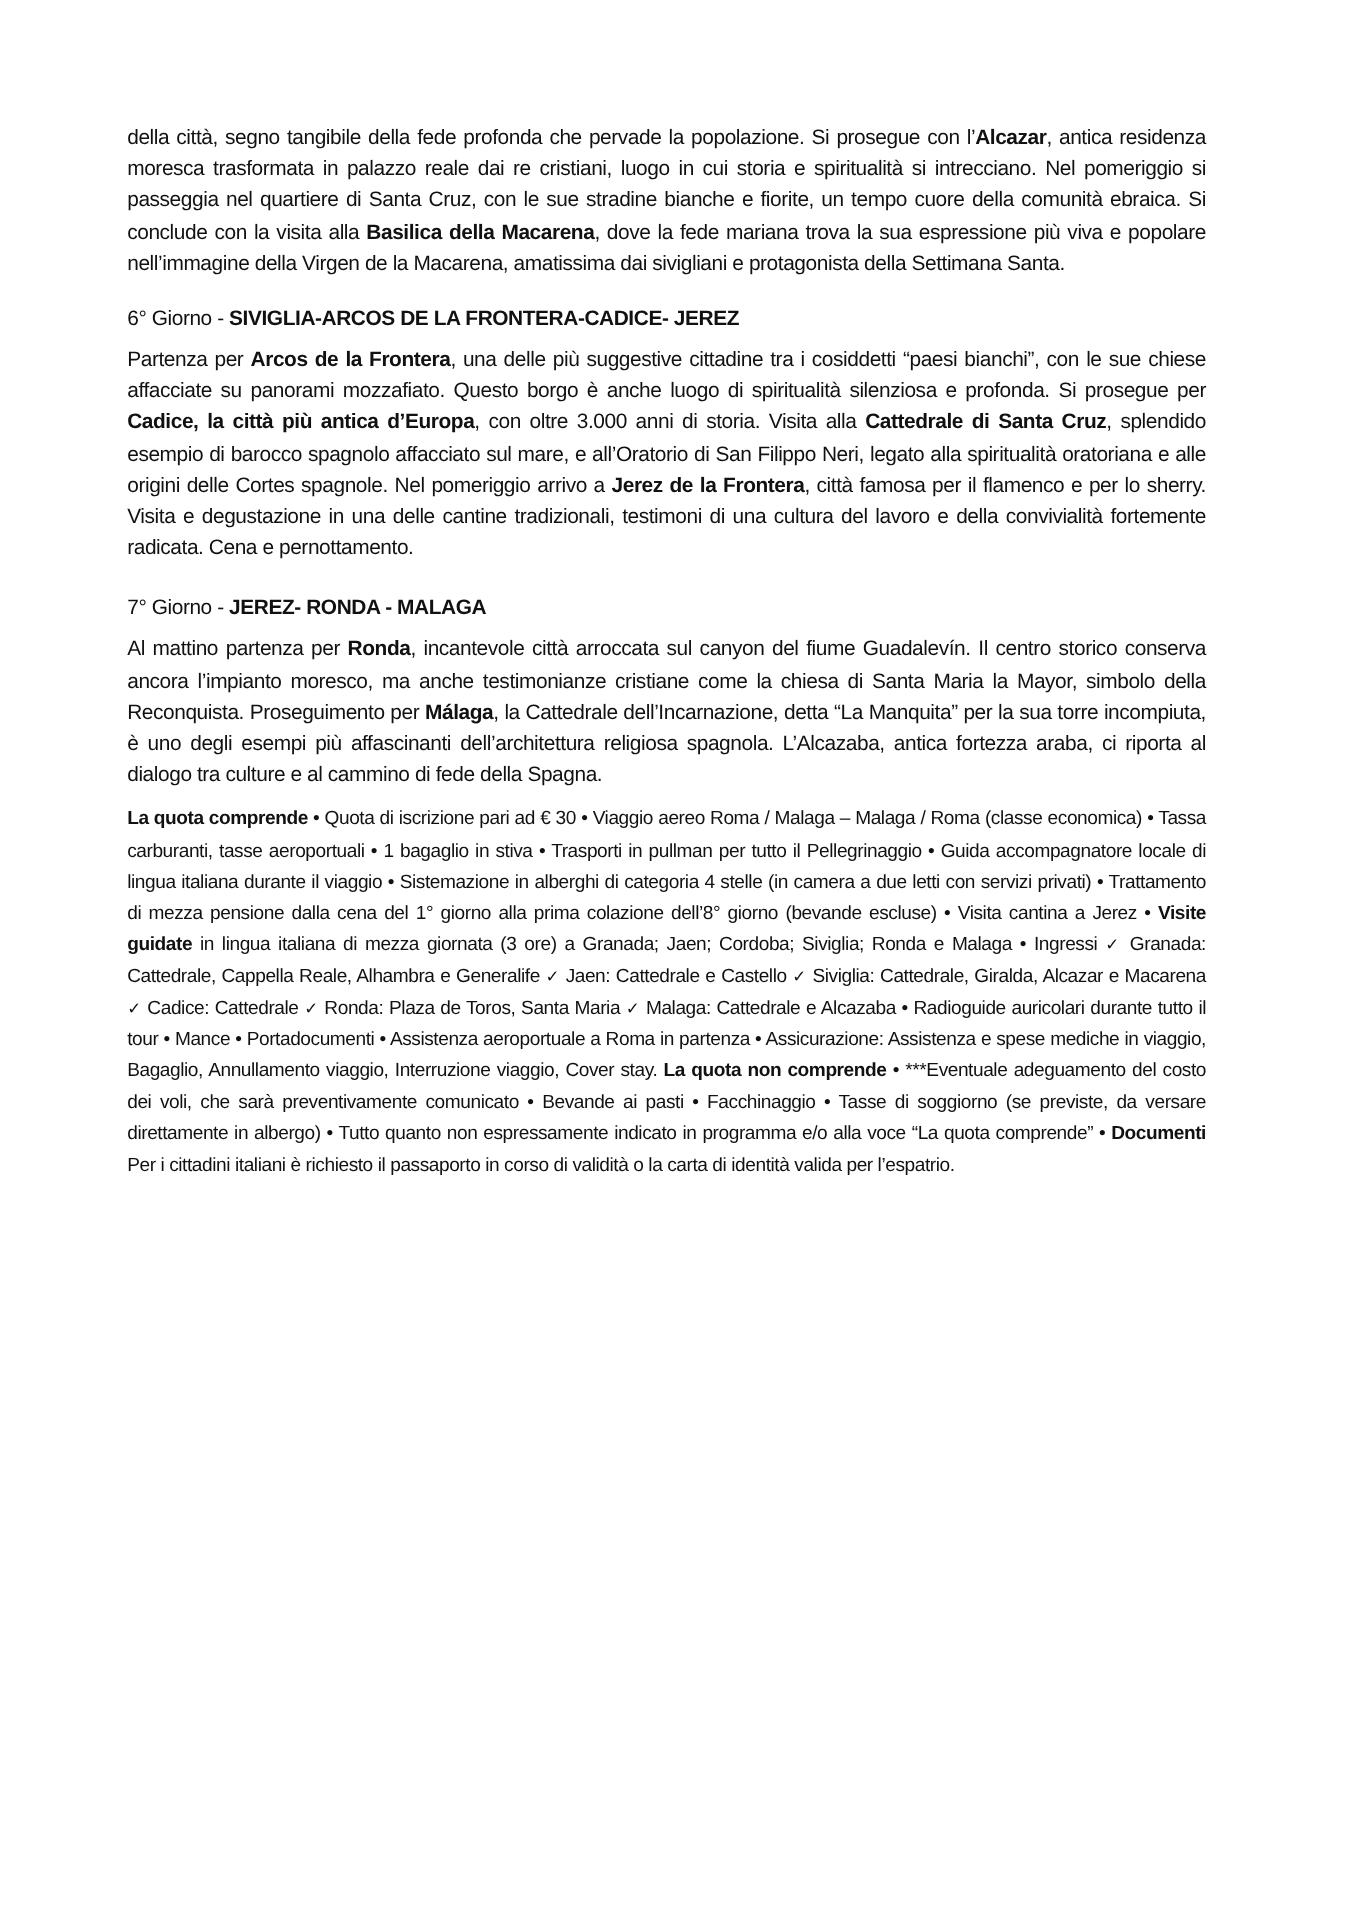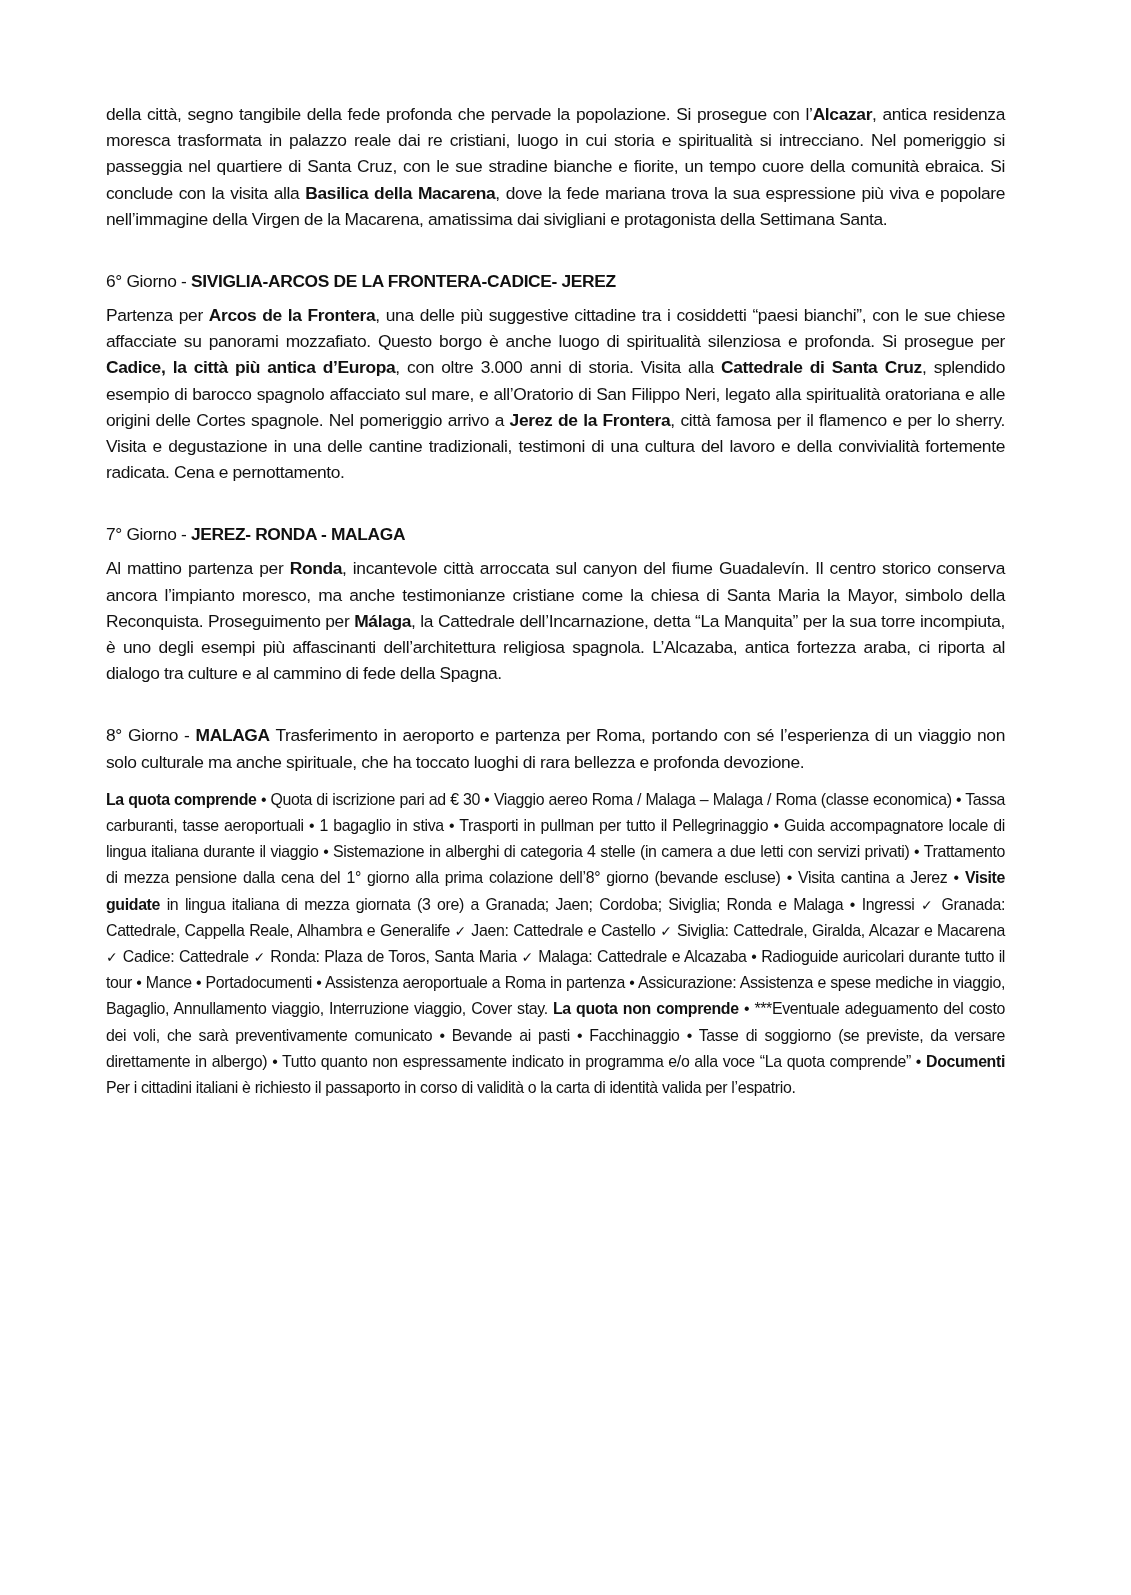--- a/index.html
+++ b/index.html
@@ -22,26 +22,25 @@
     }
     .check { font-family: "DejaVu Sans", sans-serif; font-size: 14px; }
   </style>
 </head>
 <body>
 
 <div class="page">
 
   <p class="body-text last-left"><span>della città, segno tangibile della fede profonda che pervade la popolazione. Si prosegue con l’</span><b>Alcazar</b><span>, antica residenza moresca trasformata in palazzo reale dai re cristiani, luogo in cui storia e spiritualità si intrecciano. Nel pomeriggio si passeggia nel quartiere di Santa Cruz, con le sue stradine bianche e fiorite, un tempo cuore della comunità ebraica. Si conclude con la visita alla </span><b>Basilica della Macarena</b><span>, dove la fede mariana trova la sua espressione più viva e popolare nell’immagine della Virgen de la Macarena, amatissima dai sivigliani e protagonista della Settimana Santa.</span></p>
 
-  <p class="heading" style="margin-top:36px;"><span>6° Giorno - </span><b>SIVIGLIA-ARCOS DE LA FRONTERA-CADICE- JEREZ</b></p>
+  <p class="heading" style="margin-top:20px;"><span>6° Giorno - </span><b>SIVIGLIA-ARCOS DE LA FRONTERA-CADICE- JEREZ</b></p>
 
   <p class="body-text last-left" style="margin-top:8px;"><span>Partenza per </span><b>Arcos de la Frontera</b><span>, una delle più suggestive cittadine tra i cosiddetti “paesi bianchi”, con le sue chiese affacciate su panorami mozzafiato. Questo borgo è anche luogo di spiritualità silenziosa e profonda. Si prosegue per </span><b>Cadice, la città più antica d’Europa</b><span>, con oltre 3.000 anni di storia. Visita alla </span><b>Cattedrale di Santa Cruz</b><span>, splendido esempio di barocco spagnolo affacciato sul mare, e all’Oratorio di San Filippo Neri, legato alla spiritualità oratoriana e alle origini delle Cortes spagnole. Nel pomeriggio arrivo a </span><b>Jerez de la Frontera</b><span>, città famosa per il flamenco e per lo sherry. Visita e degustazione in una delle cantine tradizionali, testimoni di una cultura del lavoro e della convivialità fortemente radicata. Cena e pernottamento.</span></p>
 
-  <p class="heading" style="margin-top:36px;"><span>7° Giorno - </span><b>JEREZ- RONDA - MALAGA</b></p>
+  <p class="heading" style="margin-top:24px;"><span>7° Giorno - </span><b>JEREZ- RONDA - MALAGA</b></p>
 
   <p class="body-text last-left" style="margin-top:8px;"><span>Al mattino partenza per </span><b>Ronda</b><span>, incantevole città arroccata sul canyon del fiume Guadalevín. Il centro storico conserva ancora l’impianto moresco, ma anche testimonianze cristiane come la chiesa di Santa Maria la Mayor, simbolo della Reconquista. Proseguimento per </span><b>Málaga</b><span>, la Cattedrale dell’Incarnazione, detta “La Manquita” per la sua torre incompiuta, è uno degli esempi più affascinanti dell’architettura religiosa spagnola. L’Alcazaba, antica fortezza araba, ci riporta al dialogo tra culture e al cammino di fede della Spagna.</span></p>
 
-  <p class="body-text last-left" style="margin-top:36px;"><span>8° Giorno - </span><b>MALAGA</b><span> Trasferimento in aeroporto e partenza per Roma, portando con sé l’esperienza di un viaggio non solo culturale ma anche spirituale, che ha toccato luoghi di rara bellezza e profonda devozione.</span></p>
 
 
   <p class="small last-left" style="margin-top:12px; text-align-last:left;"><b>La quota comprende</b><span> • Quota di iscrizione pari ad € 30 • Viaggio aereo Roma / Malaga – Malaga / Roma (classe economica) • Tassa carburanti, tasse aeroportuali • 1 bagaglio in stiva • Trasporti in pullman per tutto il Pellegrinaggio • Guida accompagnatore locale di lingua italiana durante il viaggio • Sistemazione in alberghi di categoria 4 stelle (in camera a due letti con servizi privati) • Trattamento di mezza pensione dalla cena del 1° giorno alla prima colazione dell’8° giorno (bevande escluse) • Visita cantina a Jerez • </span><b>Visite guidate</b><span> in lingua italiana di mezza giornata (3 ore) a Granada; Jaen; Cordoba; Siviglia; Ronda e Malaga • Ingressi </span><span class="check">✓</span><span> Granada: Cattedrale, Cappella Reale, Alhambra e Generalife </span><span class="check">✓</span><span> Jaen: Cattedrale e Castello </span><span class="check">✓</span><span> Siviglia: Cattedrale, Giralda, Alcazar e Macarena </span><span class="check">✓</span><span> Cadice: Cattedrale </span><span class="check">✓</span><span> Ronda: Plaza de Toros, Santa Maria </span><span class="check">✓</span><span> Malaga: Cattedrale e Alcazaba • Radioguide auricolari durante tutto il tour • Mance • Portadocumenti • Assistenza aeroportuale a Roma in partenza • Assicurazione: Assistenza e spese mediche in viaggio, Bagaglio, Annullamento viaggio, Interruzione viaggio, Cover stay. </span><b>La quota non comprende</b><span> • ***Eventuale adeguamento del costo dei voli, che sarà preventivamente comunicato • Bevande ai pasti • Facchinaggio • Tasse di soggiorno (se previste, da versare direttamente in albergo) • Tutto quanto non espressamente indicato in programma e/o alla voce “La quota comprende” • </span><b>Documenti</b><span> Per i cittadini italiani è richiesto il passaporto in corso di validità o la carta di identità valida per l’espatrio.</span></p>
 
 </div>
 
 </body></html>

